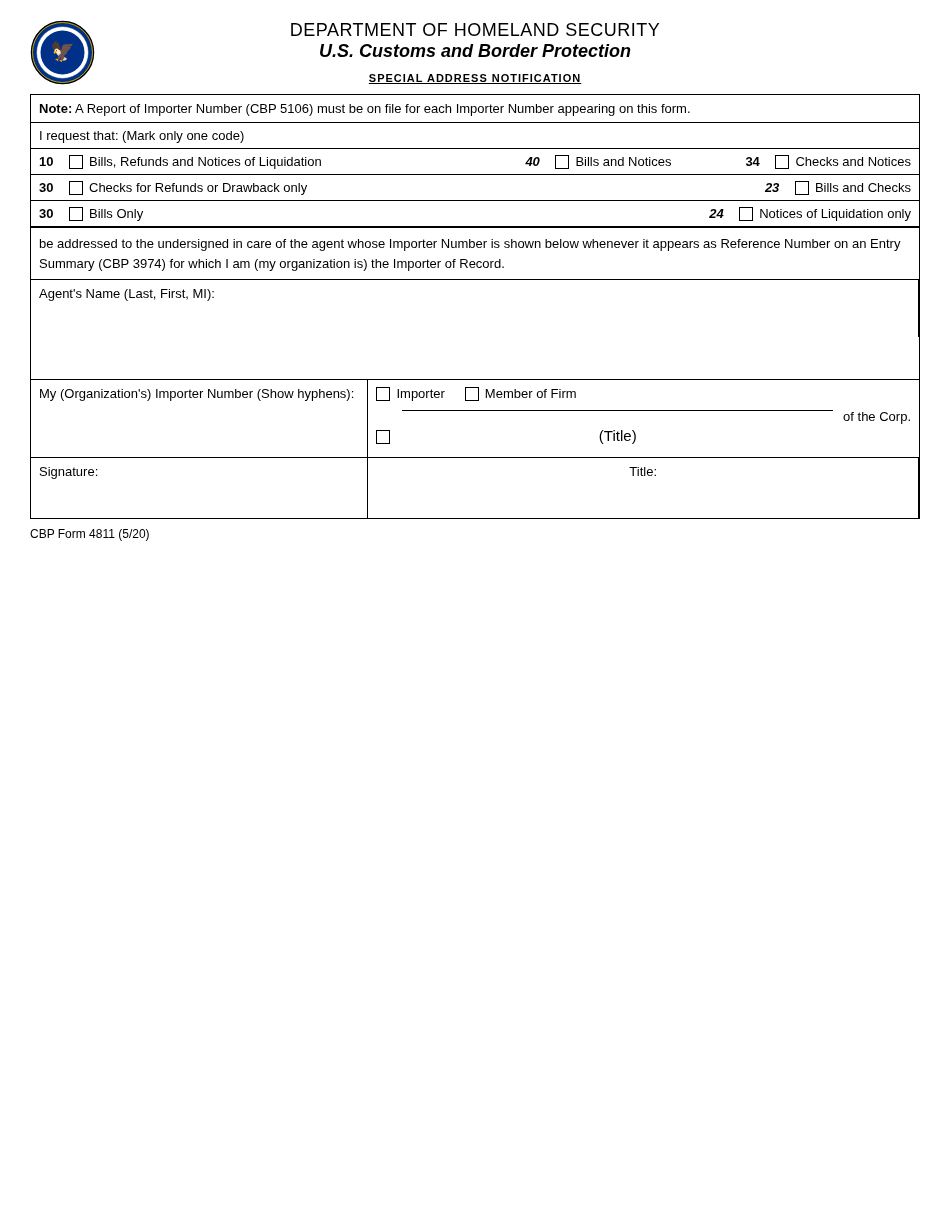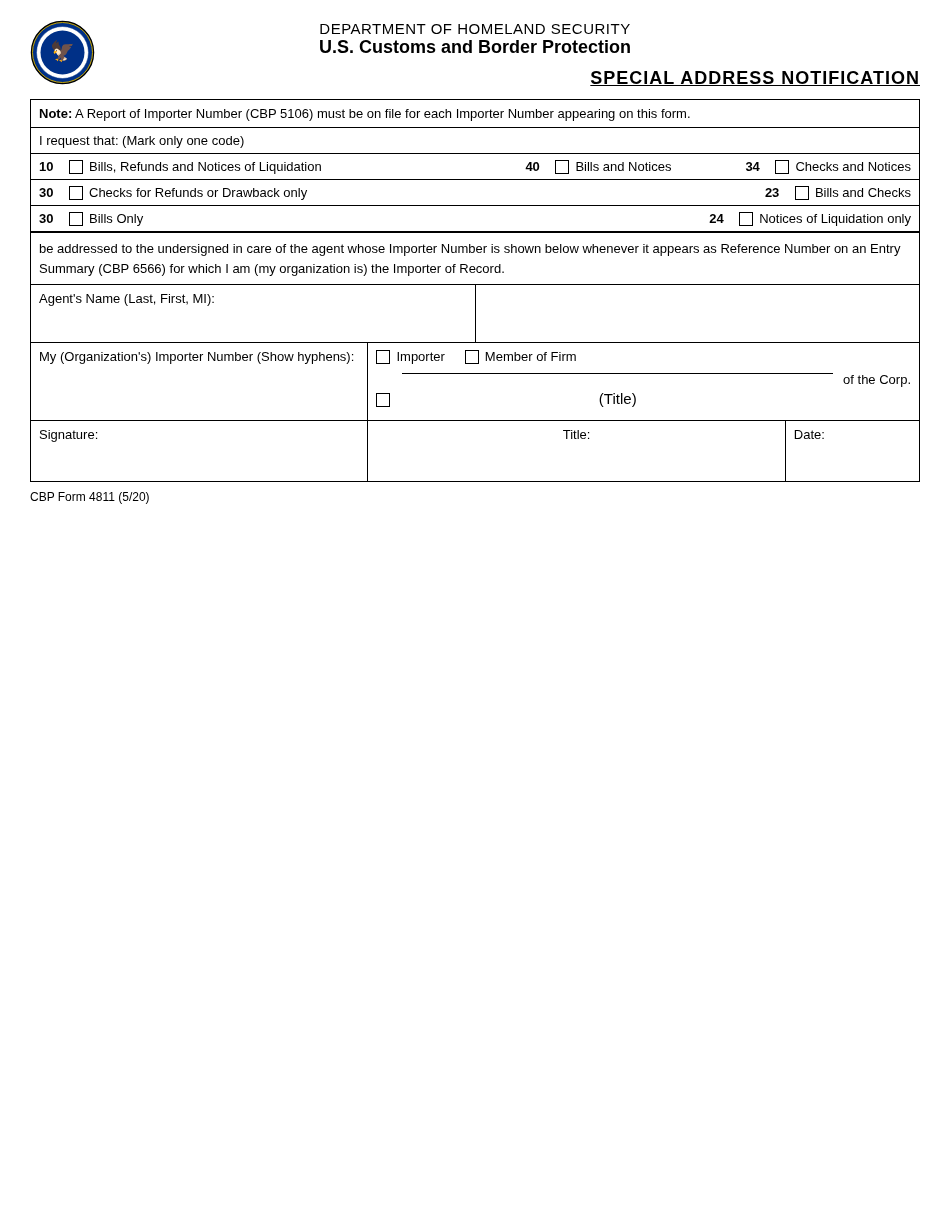--- a/index.html
+++ b/index.html
@@ -32,32 +32,33 @@
       top: 0;
       width: 65px;
       height: 65px;
     }
 
     .header-text {
       text-align: center;
     }
 
     .header-text .dept {
-      font-size: 15px;
+      font-size: 18px;
       letter-spacing: 0.5px;
     }
 
     .header-text .agency {
       font-size: 18px;
       font-weight: bold;
+      font-style: italic;
     }
 
     .form-title {
-      text-align: right;
-      font-size: 18px;
+      text-align: center;
+      font-size: 11px;
       font-weight: bold;
       margin-bottom: 10px;
       text-decoration: underline;
       text-transform: uppercase;
       letter-spacing: 1px;
     }
 
     .form-border {
       border: 1.5px solid #000;
       width: 100%;
@@ -91,39 +92,41 @@
 
     .code-label {
       flex: 1;
     }
 
     .mid-num {
       font-weight: bold;
       width: 30px;
       margin-left: 4px;
       flex-shrink: 0;
+      font-style: italic;
     }
 
     .right-num {
       font-weight: bold;
       width: 30px;
       margin-left: 40px;
       flex-shrink: 0;
     }
 
     .paragraph-row {
       border-top: 1px solid #000;
       padding: 6px 8px;
       line-height: 1.5;
       border-bottom: 1.5px solid #000;
     }
 
     .agent-row {
       display: flex;
       border-bottom: 1.5px solid #000;
+      flex-direction: column;
     }
 
     .agent-name-cell {
       flex: 1;
       padding: 6px 8px;
       border-right: 1.5px solid #000;
     }
 
     .agent-number-cell {
       flex: 1;
@@ -269,21 +272,21 @@
       <span class="checkbox"></span>
       <span class="code-label">Bills Only</span>
       <span class="mid-num">24</span>
       <span class="checkbox"></span>
       <span>Notices of Liquidation only</span>
     </div>
 
   </div>
 
   <div class="paragraph-row">
-    <span>be addressed to the undersigned in care of the agent whose Importer Number is shown below whenever it appears as Reference Number on an Entry Summary (CBP 6566) for which I am (my organization is) the Importer of Record.</span>
+    <span>be addressed to the undersigned in care of the agent whose Importer Number is shown below whenever it appears as Reference Number on an Entry Summary (CBP 3974) for which I am (my organization is) the Importer of Record.</span>
   </div>
 
   <div class="agent-row">
     <div class="agent-name-cell">
       <div>Agent's Name (Last, First, MI):</div>
       <div style="min-height:30px;"></div>
     </div>
     <div class="agent-number-cell">
       <div style="min-height:30px;"></div>
     </div>
@@ -318,22 +321,19 @@
     </div>
   </div>
 
   <div class="signature-row">
     <div class="sig-cell">
       <span>Signature:</span>
     </div>
     <div class="title-cell">
       <span>Title:</span>
     </div>
-    <div class="date-cell">
-      <span>Date:</span>
-    </div>
   </div>
 
 </div>
 
 <div class="form-footer">
   <span>CBP Form 4811 (5/20)</span>
 </div>
 
 </body></html>

